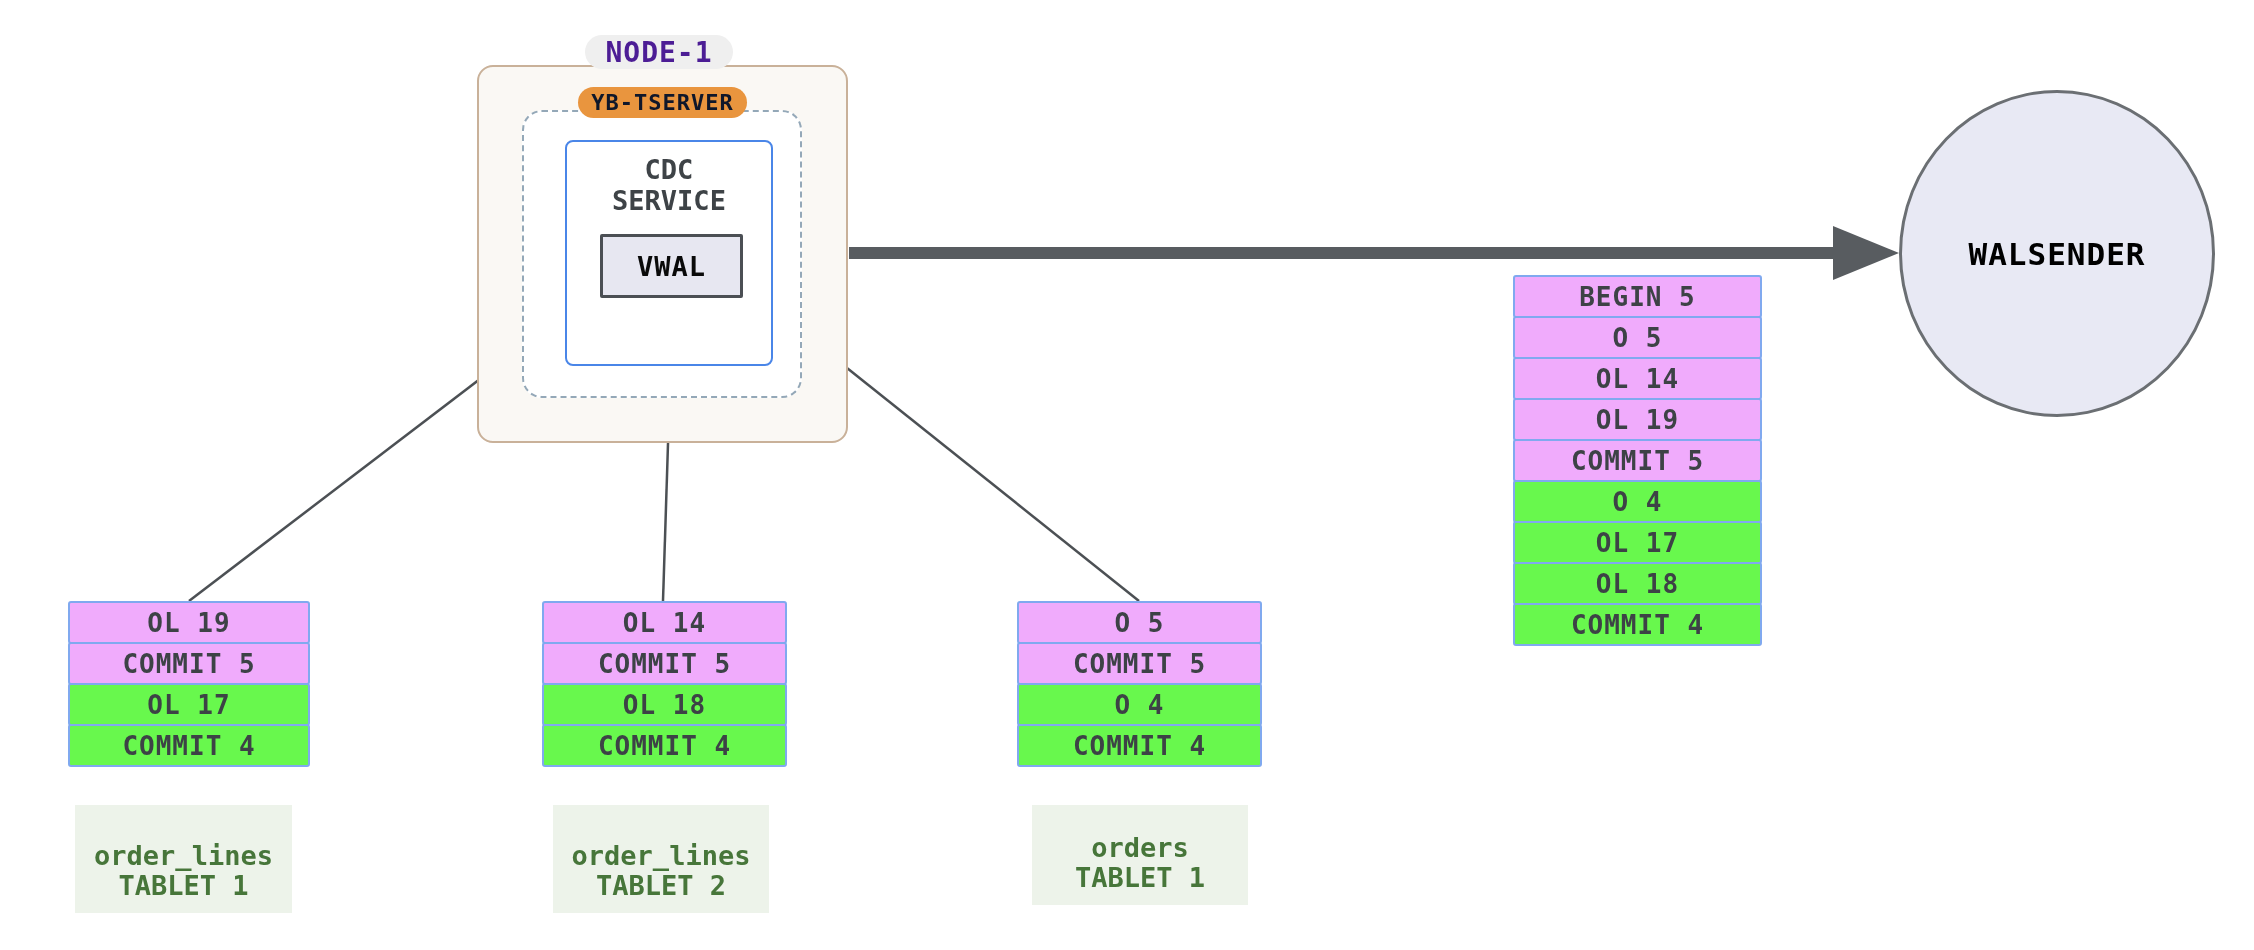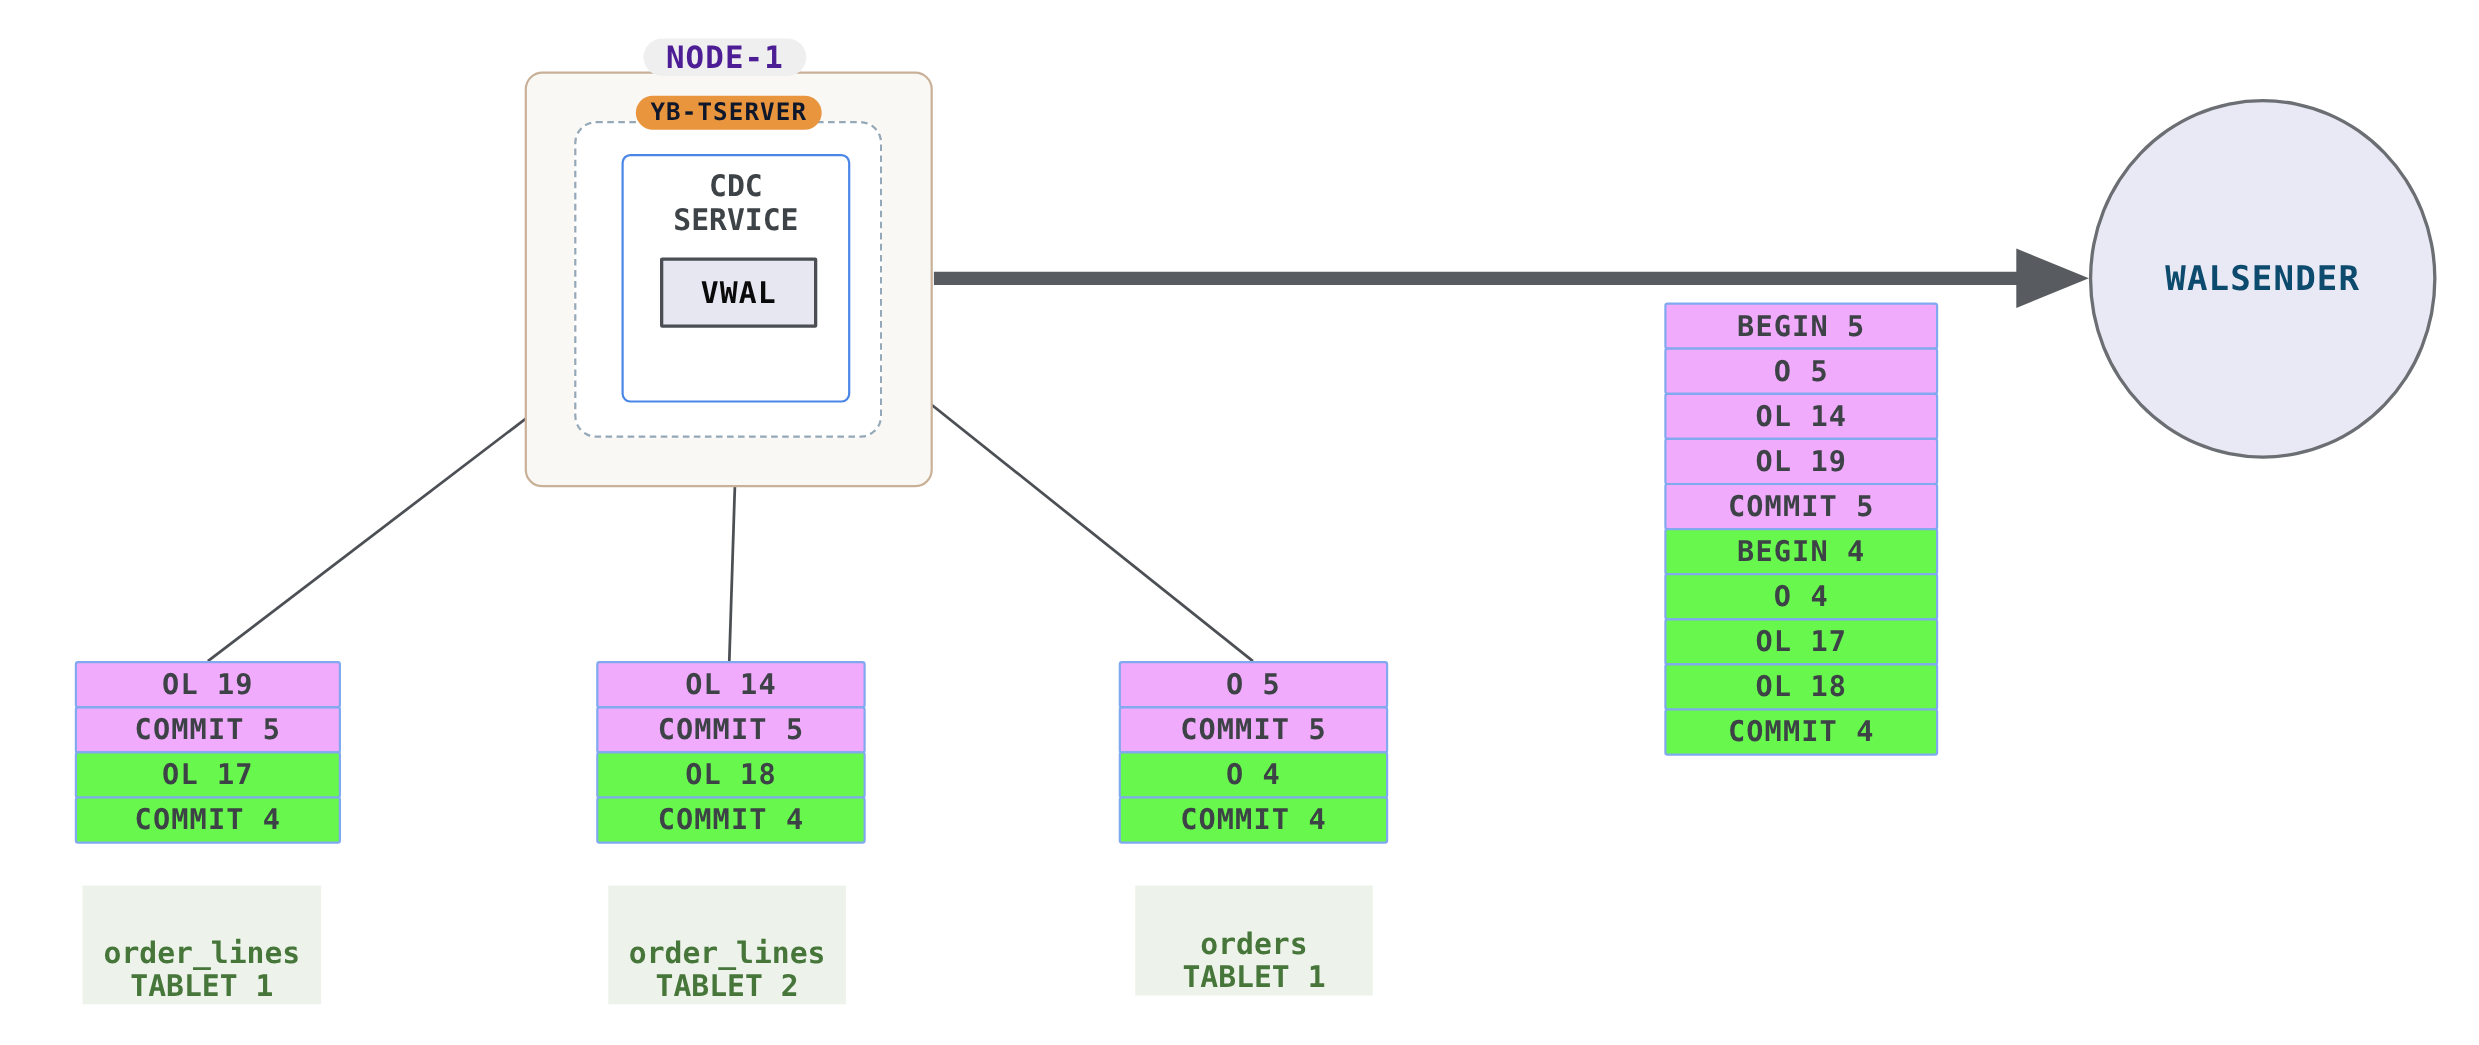--- a/index.html
+++ b/index.html
@@ -25,34 +25,34 @@
            font-size:27px;line-height:31px;color:#3e4347;text-align:center;}
   .vwal-box{left:600px;top:234px;width:143px;height:64px;background:#e7e7f1;
             border:3px solid #4b4f54;border-radius:2px;z-index:7;
             display:flex;align-items:center;justify-content:center;
             font-size:27px;color:#0a0a0a;letter-spacing:1px;}
 
   
   .walsender{left:1899px;top:90px;width:316px;height:327px;background:#e8e9f4;
              border:3px solid #6b6f73;border-radius:50%;z-index:2;
              display:flex;align-items:center;justify-content:center;
-             font-size:31px;color:#0c4a6e;letter-spacing:1px;}
+             font-size:31px;color:#000000;letter-spacing:1px;}
 
   
   .stack{z-index:4;}
   .cell{box-sizing:border-box;height:43px;margin-top:-2px;border:2px solid #80a9ef;border-radius:3px;
         display:flex;align-items:center;justify-content:center;
         font-size:26px;color:#3d4246;letter-spacing:1px;}
   .cell:first-child{margin-top:0;}
   .cell[data-color="blue"]{background:#f0abfc;}
   .cell[data-color="green"]{background:#68f84d;}
 
   
   .tab-label{background:#edf3ea;z-index:2;display:flex;flex-direction:column;align-items:center;
-             justify-content:flex-end;padding-bottom:1px;
+             justify-content:flex-end;padding-bottom:12px;
              font-size:27px;line-height:30px;color:#47763a;text-align:center;}
 </style>
 </head>
 <body>
 
 <svg id="overlay" width="2254" height="950">
 
   <g>
     <line x1="849" y1="253" x2="1840" y2="253" stroke="#585c60" stroke-width="12"></line>
     <polygon points="1833,226 1833,280 1899,253" fill="#585c60"></polygon>
@@ -85,21 +85,20 @@
 <div class="abs vwal-box">VWAL</div>
 
 <div class="abs walsender">WALSENDER</div>
 
 <div class="abs stack" style="left:1513px;top:275px;width:249px;">
   <div class="cell" data-color="blue">BEGIN 5</div>
   <div class="cell" data-color="blue">O 5</div>
   <div class="cell" data-color="blue">OL 14</div>
   <div class="cell" data-color="blue">OL 19</div>
   <div class="cell" data-color="blue">COMMIT 5</div>
-  <div class="cell" data-color="green">BEGIN 4</div>
   <div class="cell" data-color="green">O 4</div>
   <div class="cell" data-color="green">OL 17</div>
   <div class="cell" data-color="green">OL 18</div>
   <div class="cell" data-color="green">COMMIT 4</div>
 </div>
 
 <div class="abs stack" style="left:68px;top:601px;width:242px;">
   <div class="cell" data-color="blue">OL 19</div>
   <div class="cell" data-color="blue">COMMIT 5</div>
   <div class="cell" data-color="green">OL 17</div>

